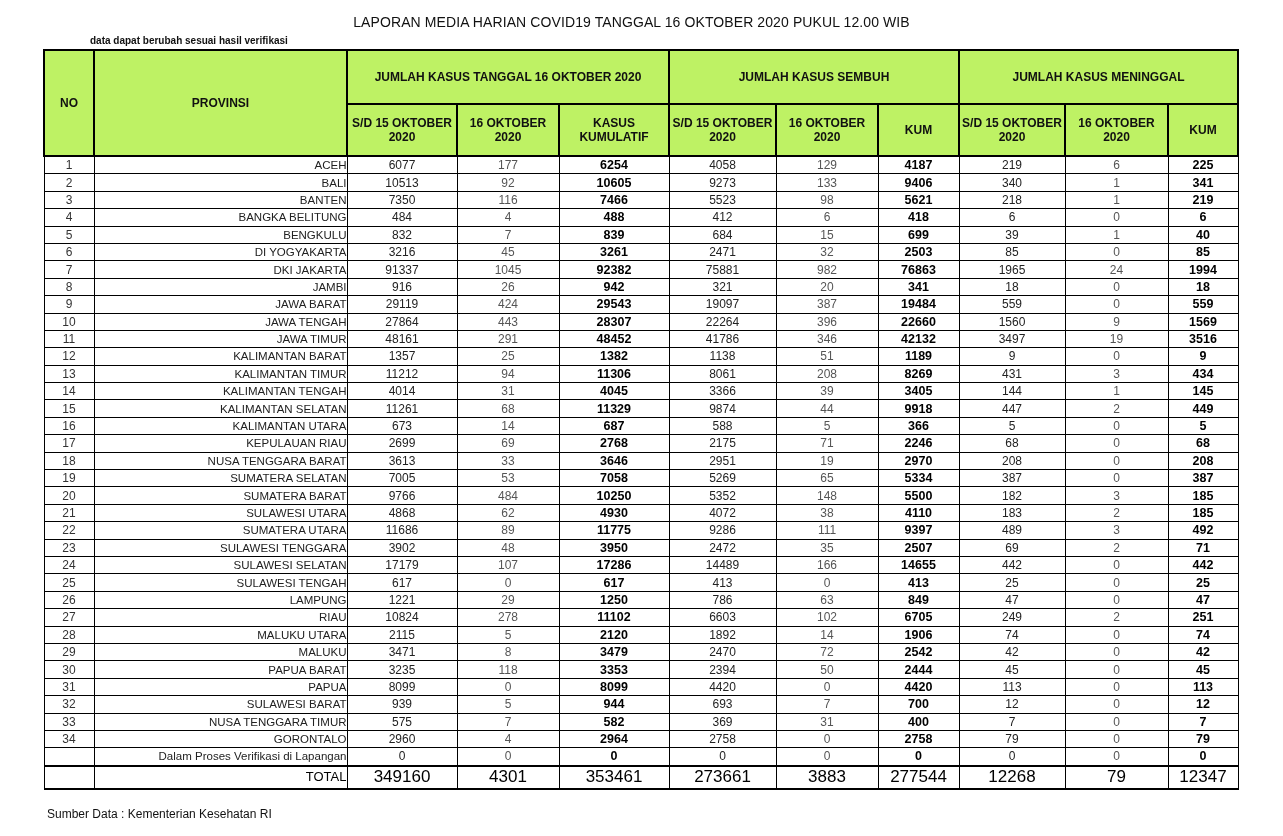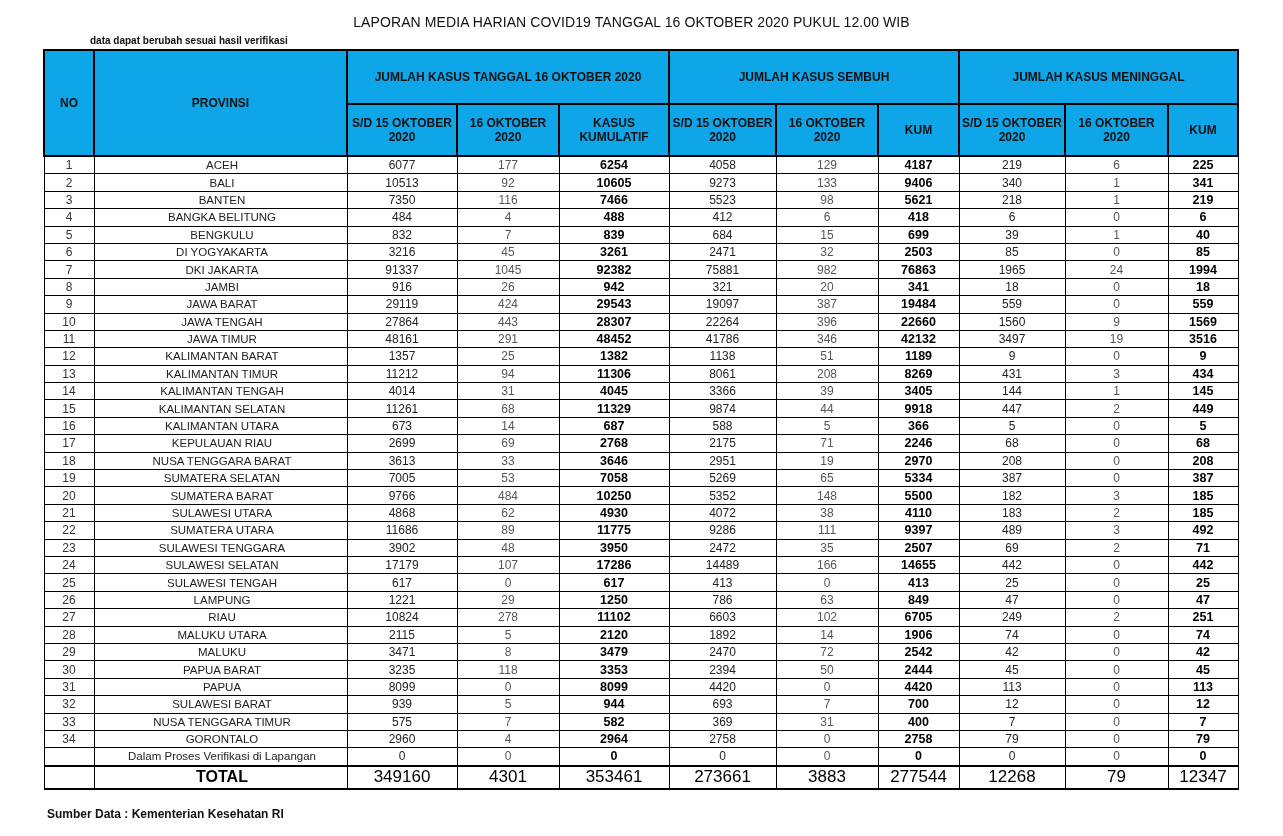--- a/index.html
+++ b/index.html
@@ -2,32 +2,32 @@
 <html><head>
 <meta charset="utf-8">
 <style>
   html, body { margin:0; padding:0; background:#ffffff; }
   body { width:1283px; height:836px; position:relative; overflow:hidden; font-family:"Liberation Sans", sans-serif; color:#111; }
   .title { position:absolute; left:0; width:1283px; top:14px; text-align:center; font-weight:normal; font-size:14px; letter-spacing:0.1px; }
   .title span { position:relative; left:-10px; }
   .subtitle { position:absolute; left:90px; top:35px; font-weight:bold; font-size:10px; }
   table.rpt { position:absolute; left:43px; top:49px; border-collapse:collapse; table-layout:fixed; }
   table.rpt td, table.rpt th { border:1px solid #000; padding:0; text-align:center; vertical-align:middle; overflow:hidden; white-space:nowrap; }
-  table.rpt thead th { background:#0ea5e9; font-weight:bold; font-size:12px; line-height:14px; border-width:2px; }
+  table.rpt thead th { background:#bef264; font-weight:bold; font-size:12px; line-height:14px; border-width:2px; }
   table.rpt thead tr.h1 th { height:52px; }
   table.rpt thead tr.h2 th { height:50px; white-space:normal; }
   table.rpt tbody td { height:16.4px; font-size:12px; line-height:14px; font-family:"Liberation Sans", sans-serif; }
   table.rpt tbody td.no { color:#333; }
-  table.rpt tbody td.prov { text-align:center; padding-left:3px; color:#222; font-size:11.5px; }
+  table.rpt tbody td.prov { text-align:right; padding-left:3px; color:#222; font-size:11.5px; }
   table.rpt tbody td.v { color:#222; }
   table.rpt tbody td.d { color:#555; }
   table.rpt tbody td.b { font-weight:bold; color:#000; font-size:12.5px; }
   table.rpt tbody tr.total td { height:21px; font-size:17px; font-weight:normal; color:#000; border-top-width:2px; border-bottom-width:2px; }
-  table.rpt tbody tr.total td.prov { font-size:16px; font-weight:bold; }
-  .source { position:absolute; left:47px; top:807px; font-weight:bold; font-size:12px; color:#111; }
+  table.rpt tbody tr.total td.prov { font-size:13px; font-weight:normal; }
+  .source { position:absolute; left:47px; top:807px; font-weight:normal; font-size:12px; color:#111; }
 </style>
 </head>
 <body>
 
 <div class="title"><span>LAPORAN MEDIA HARIAN COVID19 TANGGAL 16 OKTOBER 2020 PUKUL 12.00 WIB</span></div>
 <div class="subtitle">data dapat berubah sesuai hasil verifikasi</div>
 
 <table class="rpt">
   <colgroup>
     <col style="width:50px">

